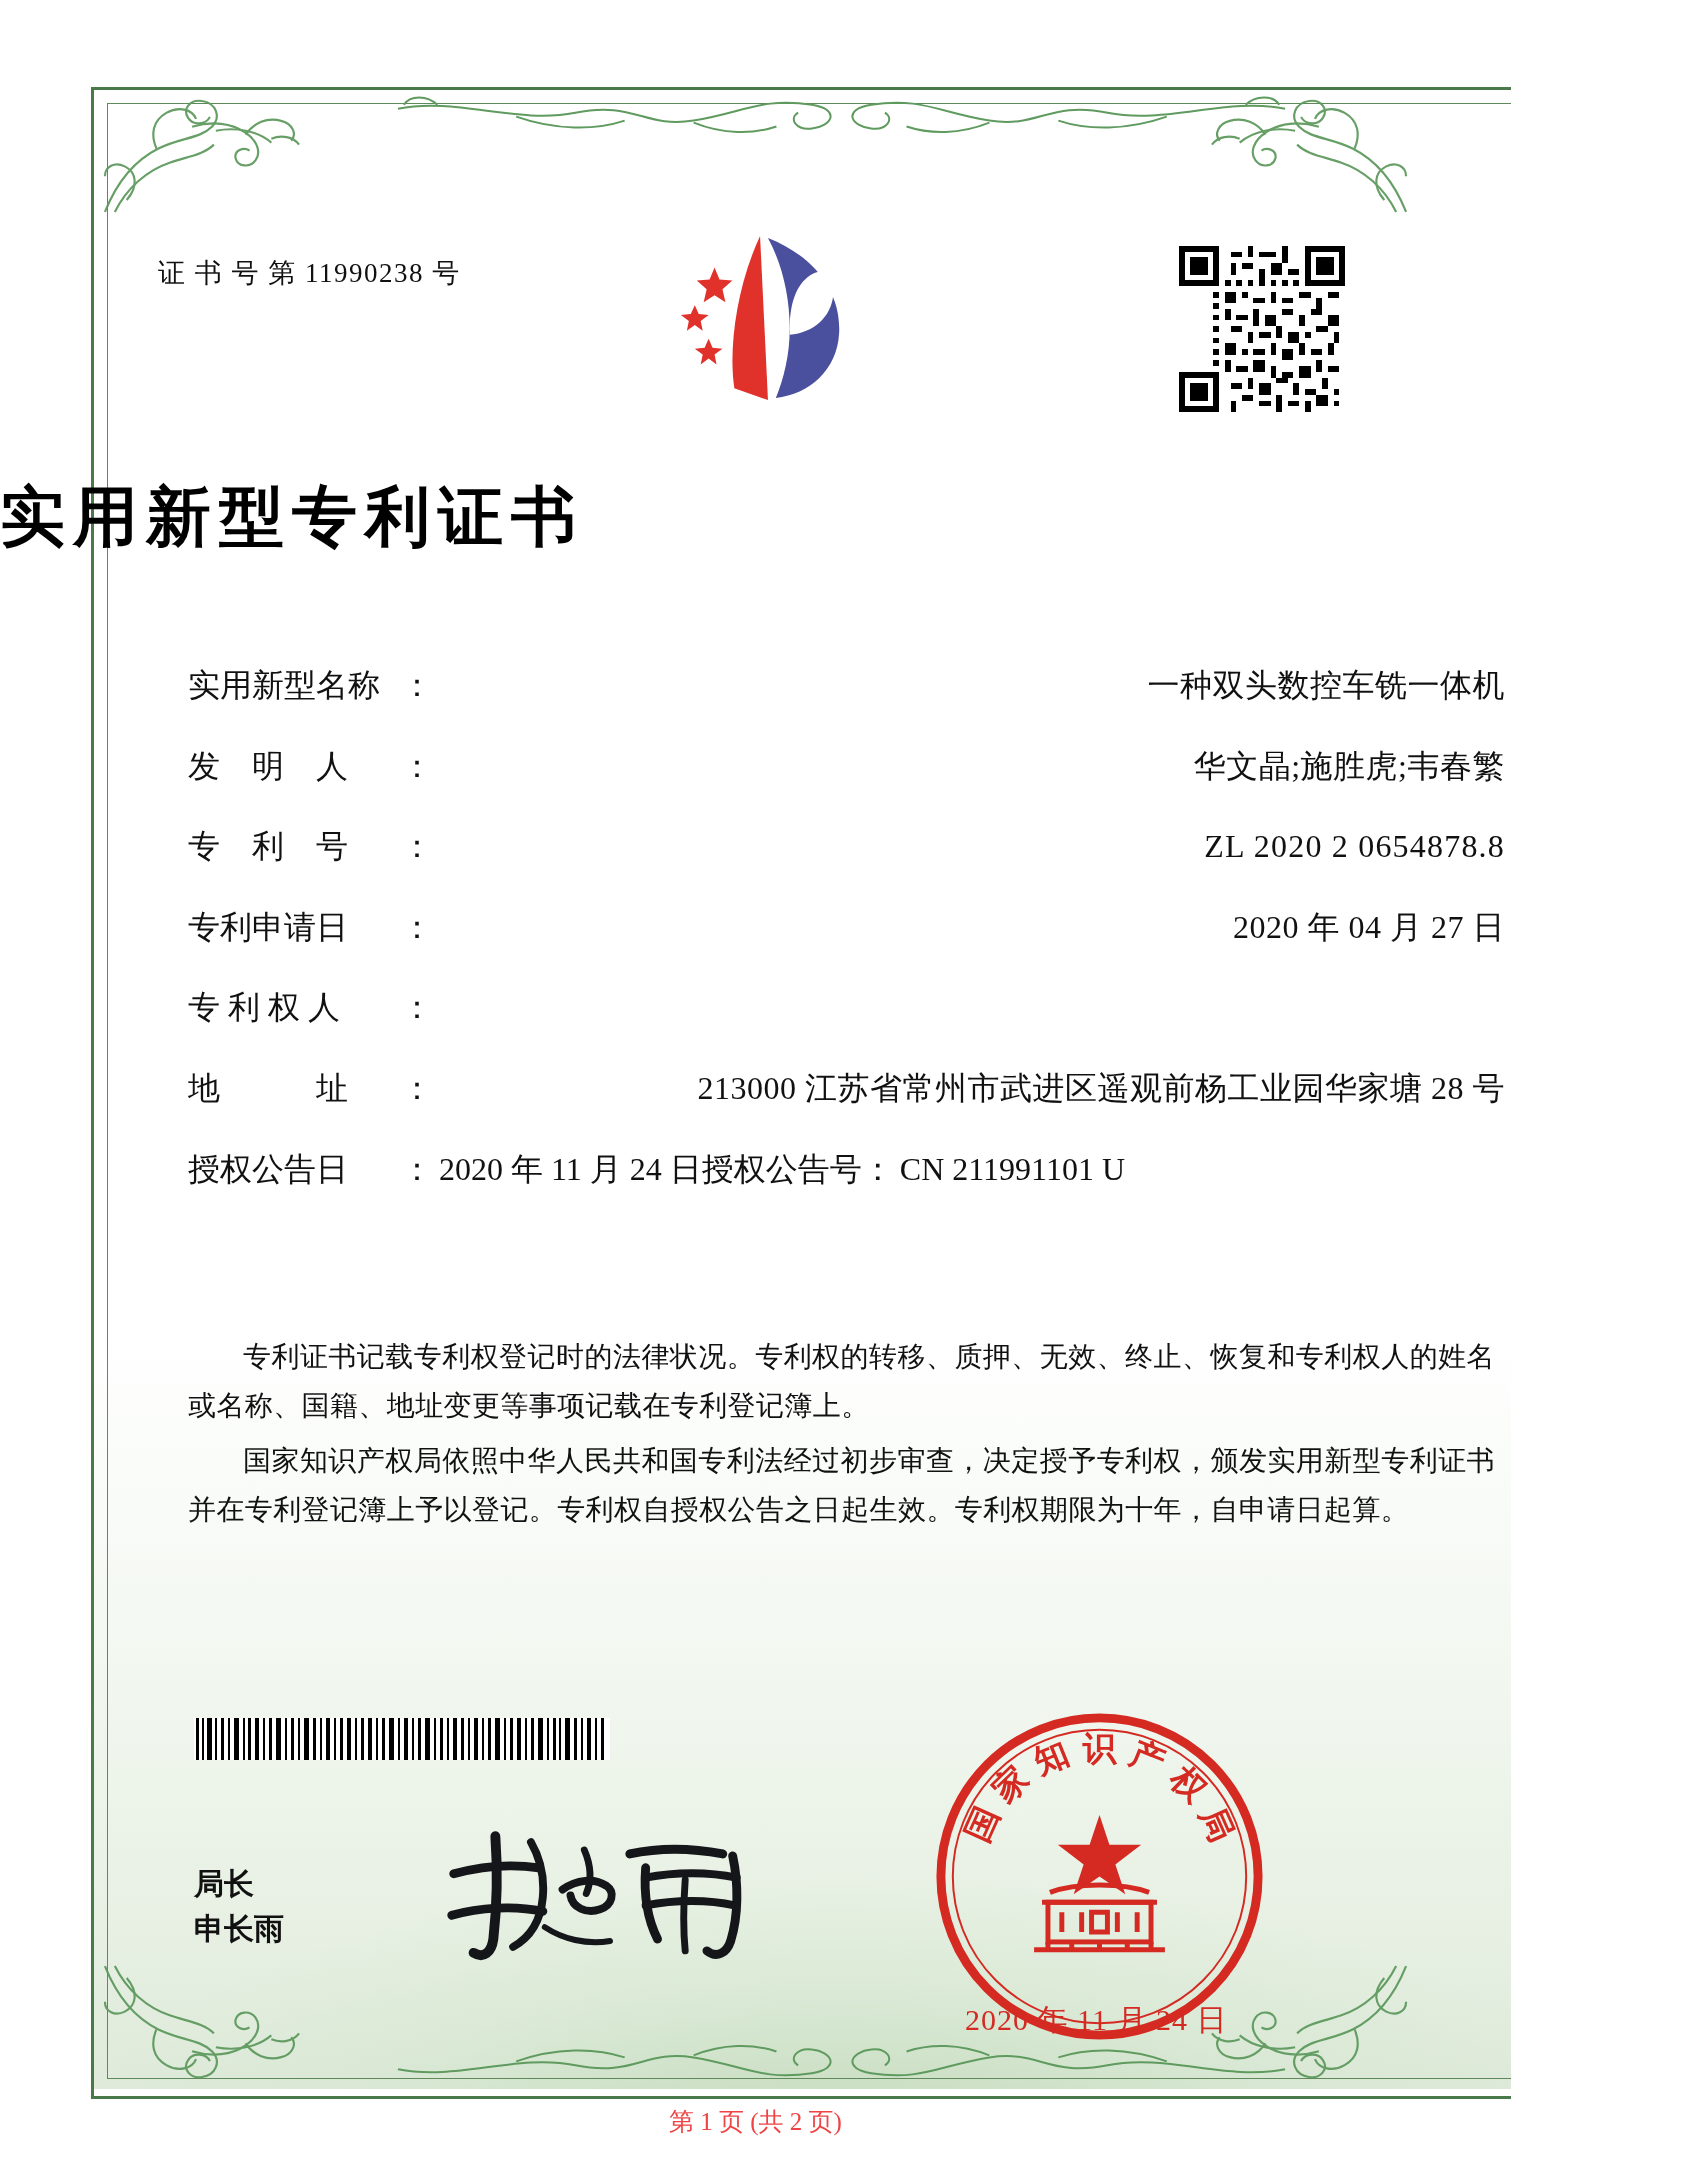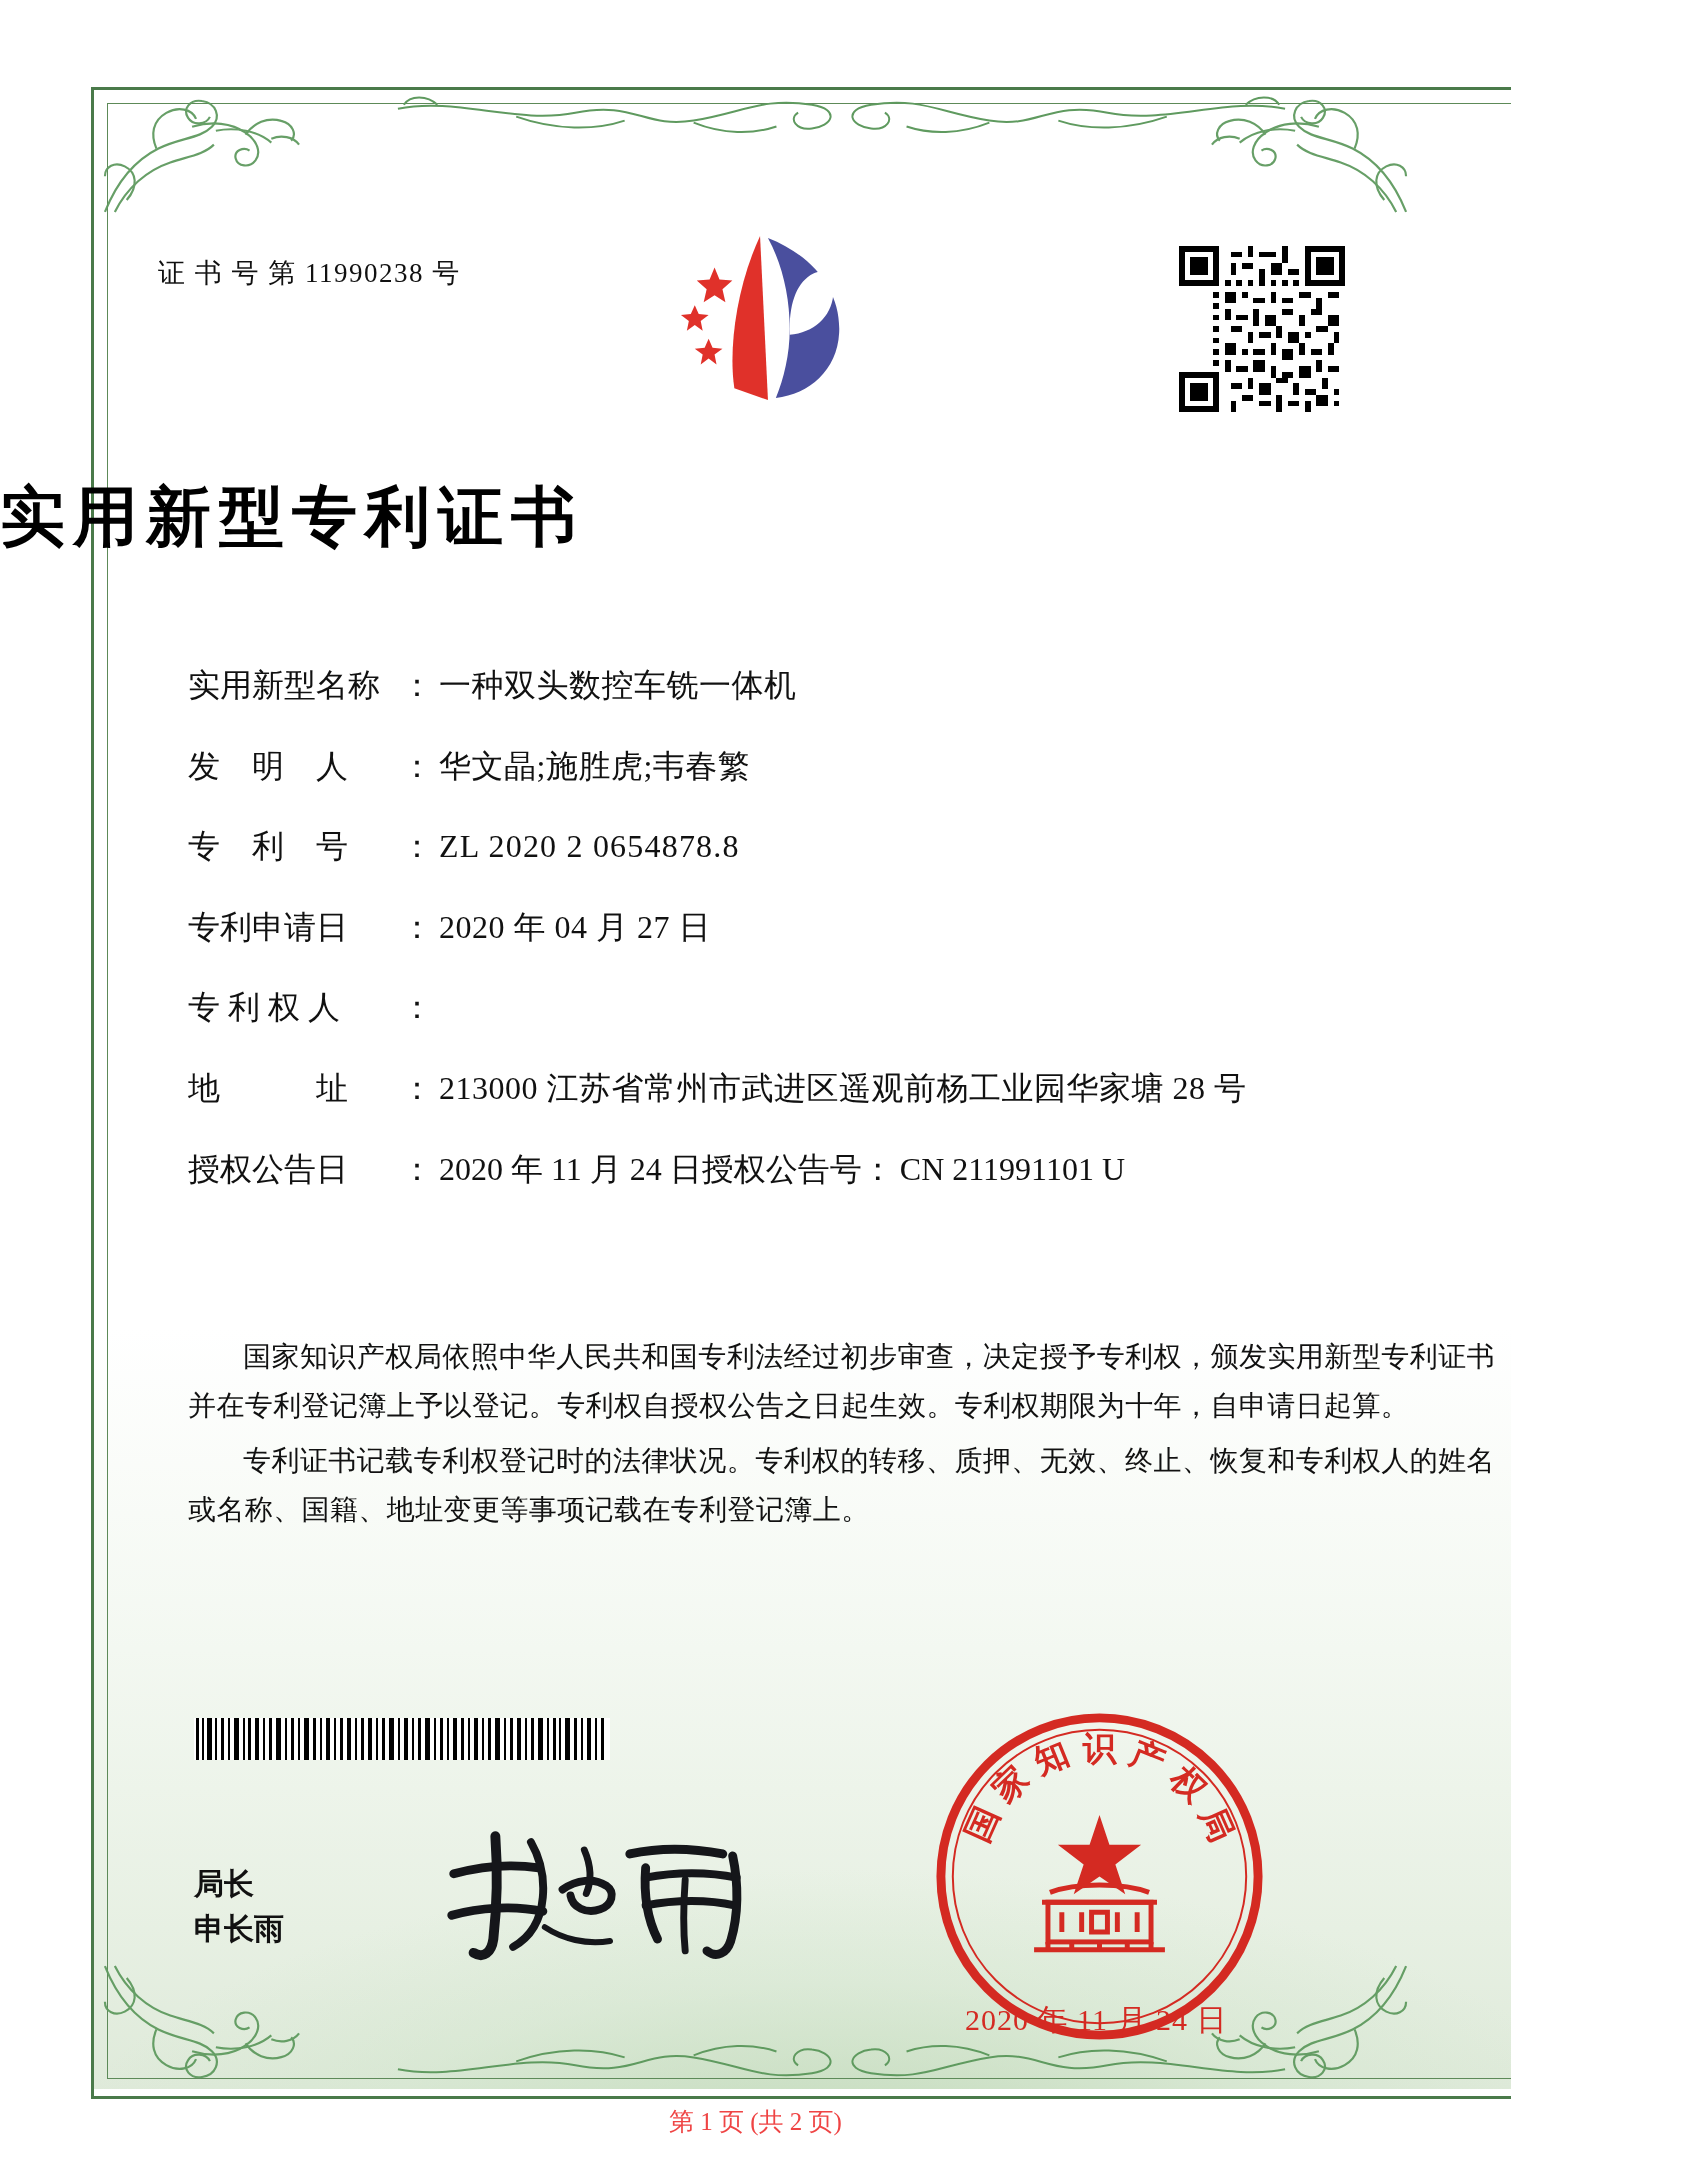--- a/index.html
+++ b/index.html
@@ -157,20 +157,21 @@
     justify-content: space-between;
     letter-spacing: 0;
   }
   .field-colon {
     flex: 0 0 auto;
     padding-right: 6px;
   }
   .field-value {
     flex: 1 1 auto;
     letter-spacing: 0.5px;
+    text-align: right;
   }
   .field-value.mono-ish {
     font-family: "Liberation Serif", "DejaVu Serif", serif;
     letter-spacing: 1.2px;
   }
 
   
   .field-row.dual .second-label {
   }
 
@@ -502,22 +503,22 @@
       <span class="field-colon">：</span>
       <span>2020 年 11 月 24 日</span>
       <span class="second-label">授权公告号</span>
       <span class="field-colon">：</span>
       <span class="mono-ish">CN 211991101 U</span>
     </div>
 
   </div>
 
   <div class="paras">
+    <p class="para">专利证书记载专利权登记时的法律状况。专利权的转移、质押、无效、终止、恢复和专利权人的姓名或名称、国籍、地址变更等事项记载在专利登记簿上。</p>
     <p class="para">国家知识产权局依照中华人民共和国专利法经过初步审查，决定授予专利权，颁发实用新型专利证书并在专利登记簿上予以登记。专利权自授权公告之日起生效。专利权期限为十年，自申请日起算。</p>
-    <p class="para">专利证书记载专利权登记时的法律状况。专利权的转移、质押、无效、终止、恢复和专利权人的姓名或名称、国籍、地址变更等事项记载在专利登记簿上。</p>
   </div>
 
   <div class="barcode">
     <svg viewBox="0 0 420 42" shape-rendering="crispEdges">
       <rect width="420" height="42" fill="#ffffff"></rect>
       <g fill="#000">
         <rect x="2" y="0" width="3" height="42"></rect>
           <rect x="8" y="0" width="2" height="42"></rect>
         <rect x="13" y="0" width="5" height="42"></rect>
           <rect x="21" y="0" width="2" height="42"></rect>

